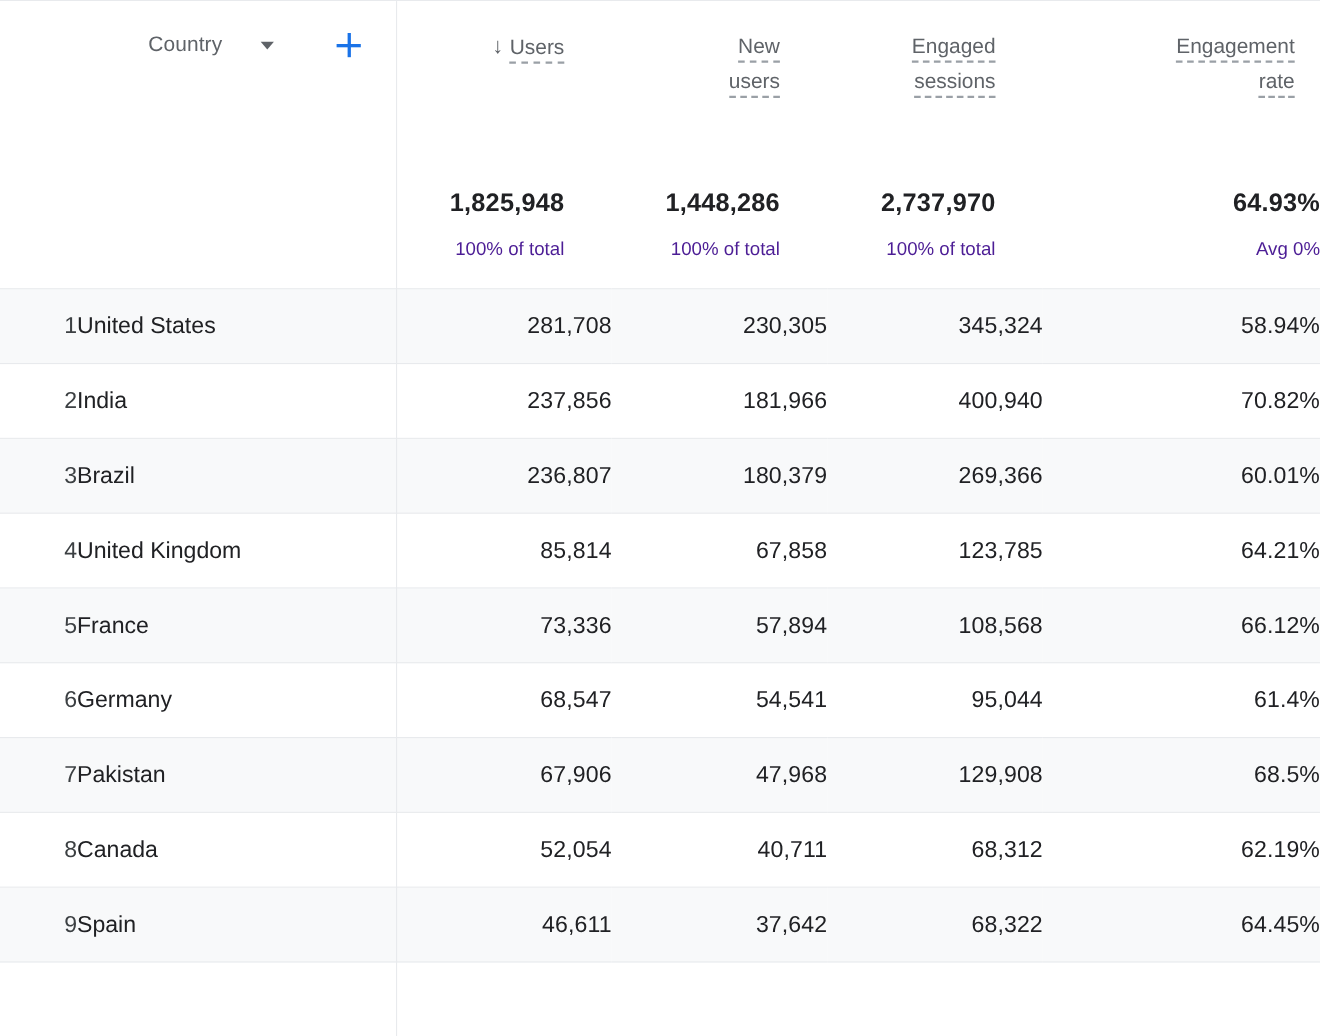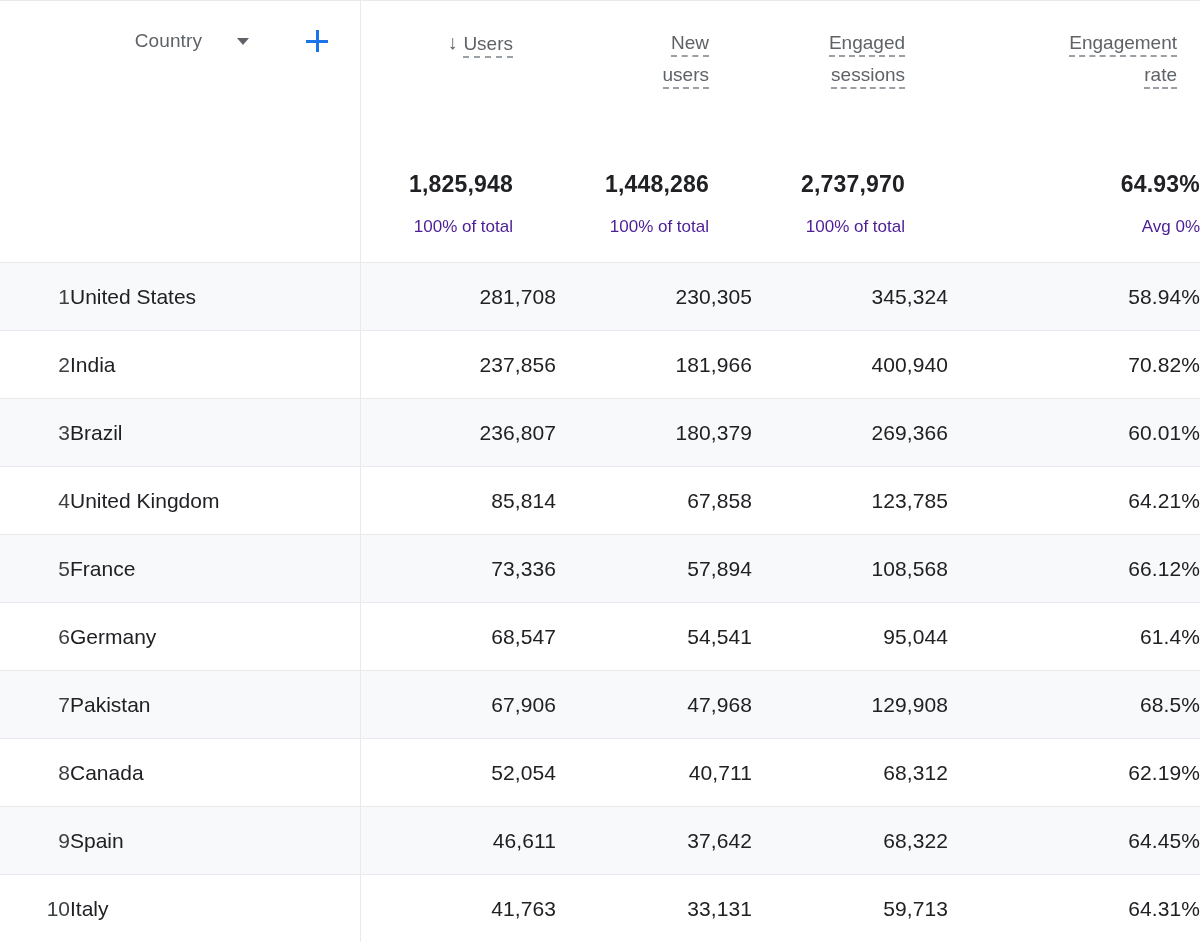--- a/index.html
+++ b/index.html
@@ -352,23 +352,15 @@
           <td class="num-cell">62.19%</td>
         </tr>
         <tr class="shaded">
           <td class="rank-cell">9</td>
           <td class="dim-cell">Spain</td>
           <td class="num-cell">46,611</td>
           <td class="num-cell">37,642</td>
           <td class="num-cell">68,322</td>
           <td class="num-cell">64.45%</td>
         </tr>
-        <tr>
-          <td class="rank-cell">10</td>
-          <td class="dim-cell">Italy</td>
-          <td class="num-cell">41,763</td>
-          <td class="num-cell">33,131</td>
-          <td class="num-cell">59,713</td>
-          <td class="num-cell">64.31%</td>
-        </tr>
       </tbody>
   </table>
 </div>
 
 </body></html>

